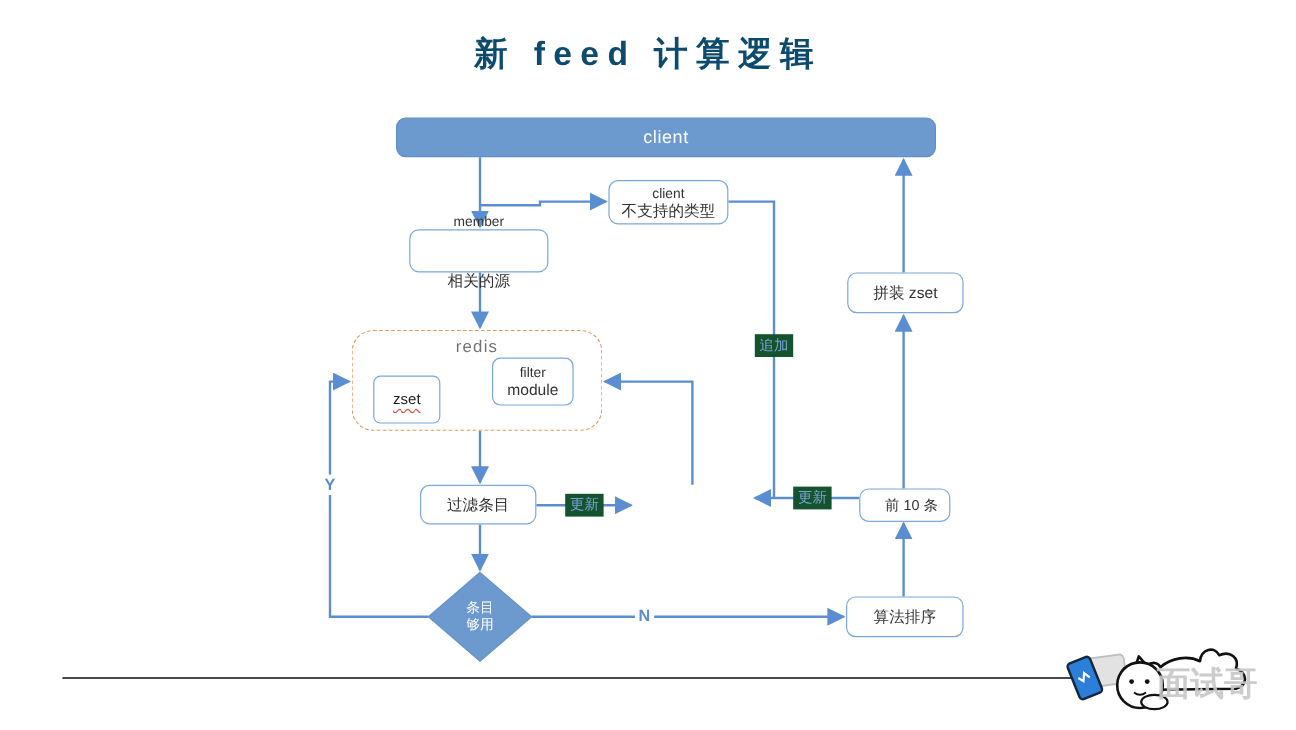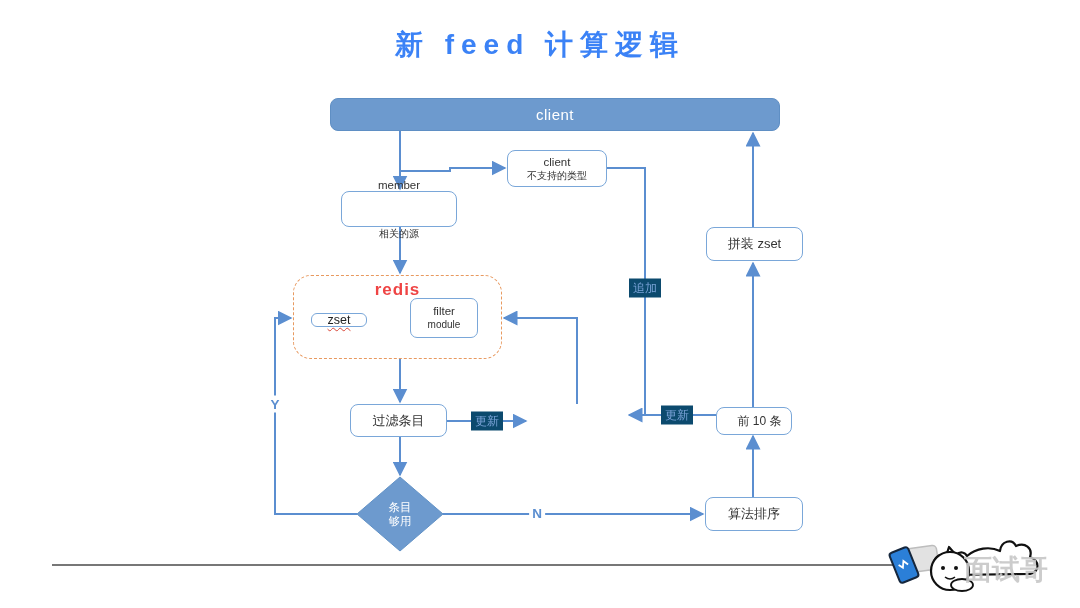--- a/index.html
+++ b/index.html
@@ -2,55 +2,55 @@
 <html><head>
 <meta charset="utf-8">
 <style>
   html,body{margin:0;padding:0;background:#ffffff;}
   .stage{
     position:relative;width:1080px;height:608px;background:#ffffff;overflow:hidden;
     font-family:"Liberation Sans","DejaVu Sans",sans-serif;
   }
   .title{
     position:absolute;left:0;top:26px;width:1080px;text-align:center;
-    font-size:28px;font-weight:bold;color:#3b82f6;letter-spacing:7px;margin:0;
+    font-size:28px;font-weight:bold;color:#0c4a6e;letter-spacing:7px;margin:0;
   }
   svg.wires{position:absolute;left:0;top:0;z-index:1;}
   .node{
     position:absolute;z-index:2;background:#ffffff;border:1.6px solid #7aa7d9;
     border-radius:8px;display:flex;flex-direction:column;align-items:center;
     justify-content:center;color:#333333;box-sizing:border-box;text-align:center;
   }
   .node .l1{font-size:11.5px;line-height:14px;}
-  .node .l2{font-size:10px;line-height:14px;}
+  .node .l2{font-size:13px;line-height:14px;}
   .single{font-size:13px;}
   .bar{
     position:absolute;z-index:2;background:#6d9ace;border:1px solid #5f8fc4;border-radius:8px;
     color:#ffffff;font-size:15px;display:flex;align-items:center;justify-content:center;
     box-sizing:border-box;letter-spacing:.5px;
   }
   .group{
     position:absolute;z-index:2;background:#ffffff;border:1.6px dashed #e8995f;
     border-radius:18px;box-sizing:border-box;
   }
   .group-title{
     position:absolute;top:4px;left:0;width:100%;text-align:center;
-    font-size:17px;color:#ef4444;font-weight:700;letter-spacing:1px;
+    font-size:14px;color:#737373;font-weight:400;letter-spacing:1px;
   }
   .zset-label{
     font-size:12.5px;color:#222;
     text-decoration-line:underline;text-decoration-style:wavy;
     text-decoration-color:#d9493a;text-decoration-thickness:1px;text-underline-offset:3px;
   }
   .diamond-label{
     position:absolute;z-index:3;color:#ffffff;font-size:11.5px;line-height:14px;
     text-align:center;
   }
   .edge-label{
-    position:absolute;z-index:3;background:#0c4a6e;color:#7aa3d8;font-size:12px;
+    position:absolute;z-index:3;background:#14532d;color:#7aa3d8;font-size:12px;
     padding:1px 4px;transform:translate(-50%,-50%);white-space:nowrap;
   }
   .yn-label{
     position:absolute;z-index:3;background:#ffffff;color:#5b8ed0;font-size:13.5px;
     font-weight:bold;padding:1px 3px;transform:translate(-50%,-50%);
   }
   svg.logo{position:absolute;z-index:4;}
 </style>
 </head>
 <body>
@@ -99,21 +99,21 @@
 
   <div class="node" style="left:341px;top:191px;width:116px;height:36px;gap:35px;">
     <span class="l1">member</span>
     <span class="l2">相关的源</span>
   </div>
 
   <div class="group" style="left:293px;top:275px;width:209px;height:84px;">
     <div class="group-title">redis</div>
   </div>
 
-  <div class="node" style="left:311px;top:313px;width:56px;height:14px;border-radius:6px;">
+  <div class="node" style="left:311px;top:313px;width:56px;height:40px;border-radius:6px;">
     <span class="zset-label">zset</span>
   </div>
 
   <div class="node" style="left:410px;top:298px;width:68px;height:40px;border-radius:7px;">
     <span class="l1">filter</span>
     <span class="l2">module</span>
   </div>
 
   <div class="node single" style="left:350px;top:404px;width:97px;height:33px;">
     <span>过滤条目</span>

